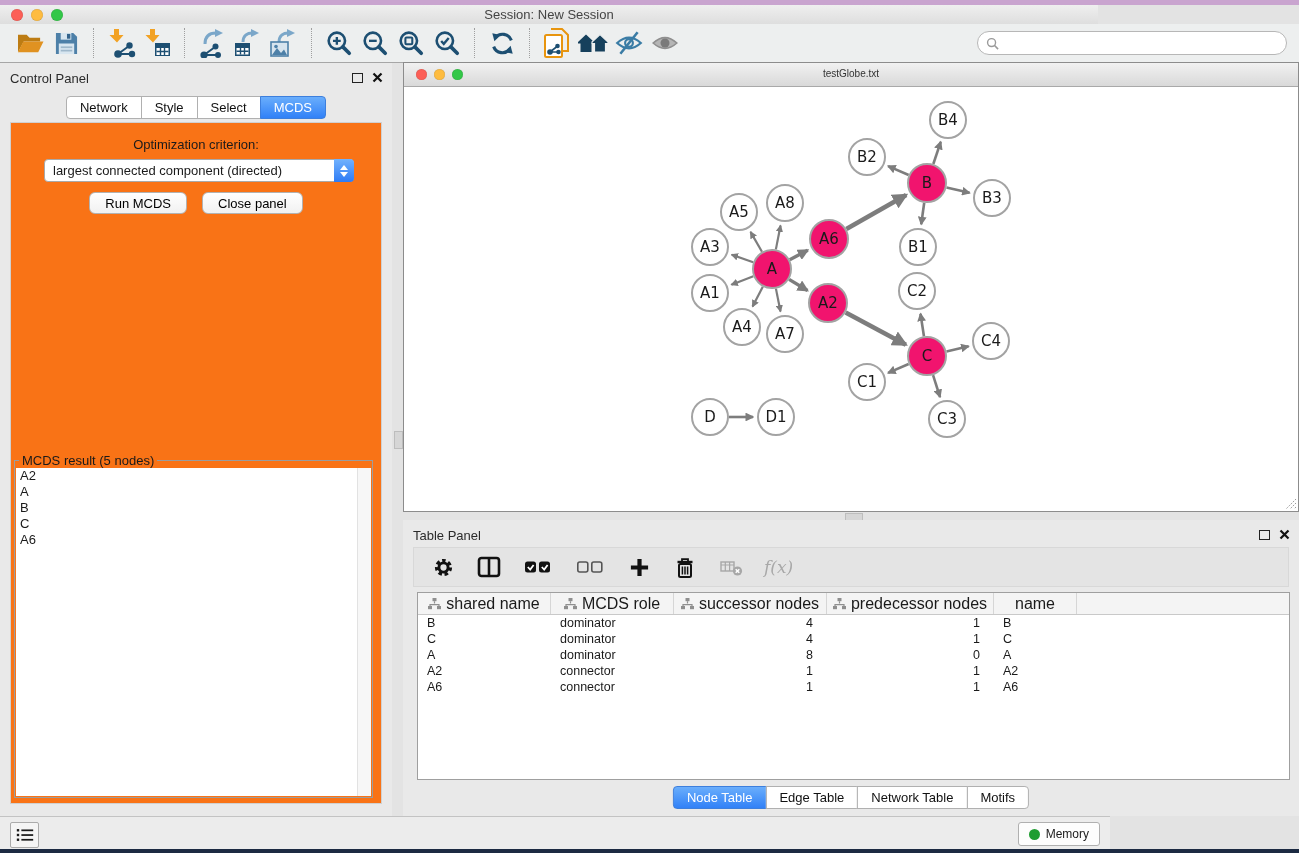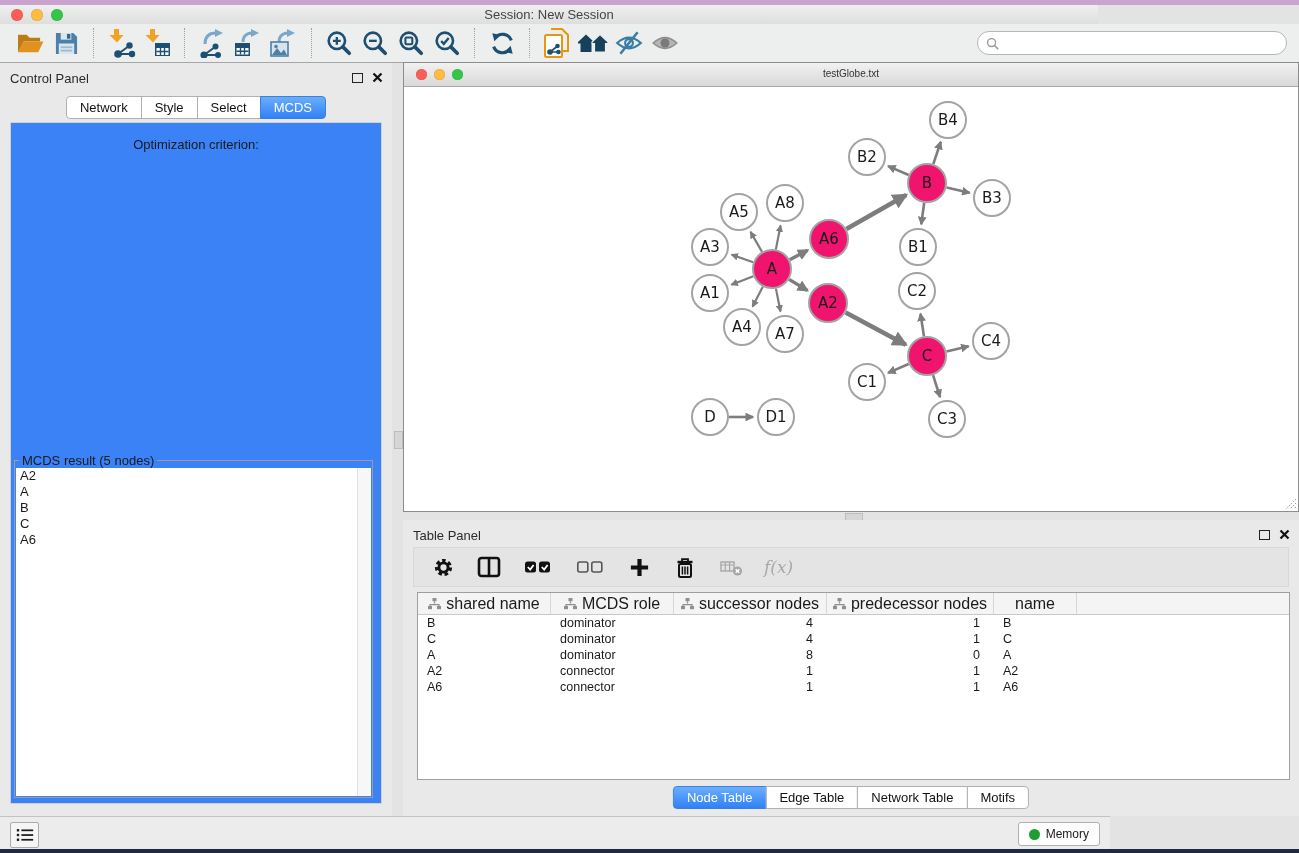--- a/index.html
+++ b/index.html
@@ -23,21 +23,21 @@
   
   .control-panel{left:0;top:63px;width:392px;height:753px;background:#e9e9e9;}
   .panel-title{font-size:13px;color:#2b2b2b;position:absolute;left:10px;top:8px;}
   .panel-btns{position:absolute;right:9px;top:9px;display:flex;gap:9px;align-items:center;}
   .float-box{width:9px;height:8px;border:1.5px solid #222;display:inline-block;}
   .tabs-row{position:absolute;left:0;top:33px;width:100%;display:flex;justify-content:center;}
   .tab{font-size:13px;padding:3px 13px;background:#fff;border:1px solid #b0b0b0;margin-left:-1px;color:#111;cursor:default;}
   .tab:first-child{border-radius:4px 0 0 4px;margin-left:0;}
   .tab:last-child{border-radius:0 4px 4px 0;}
   .tab.active{background:linear-gradient(#6aaefc,#3181f7);border-color:#3d7fdd;color:#fff;}
-  .cp-body{position:absolute;left:10px;top:59px;right:10px;bottom:12px;background:#3b82f6;border:1px solid #d0d0d0;}
+  .cp-body{position:absolute;left:10px;top:59px;right:10px;bottom:12px;background:#f97316;border:1px solid #d0d0d0;}
   .opt-label{position:absolute;left:0;top:14px;width:100%;text-align:center;font-size:13px;}
   .dropdown{position:absolute;left:33px;top:36px;right:27px;height:21px;border:1px solid #a9a9a9;border-radius:4px;
             background:#fff;font-size:13px;line-height:21px;padding-left:8px;}
   .dd-stepper{position:absolute;right:-1px;top:-1px;bottom:-1px;width:20px;border-radius:0 4px 4px 0;
               background:linear-gradient(#72b2fd,#2e7bf5);display:flex;flex-direction:column;align-items:center;justify-content:center;gap:2px;}
   .cp-buttons{position:absolute;left:0;top:69px;width:100%;display:flex;justify-content:center;gap:15px;}
   .btn{height:22px;background:linear-gradient(#ffffff,#f1f1f1);border:1px solid #b2b2b2;border-radius:6px;
        font-size:13px;font-family:"Liberation Sans",sans-serif;padding:0 15px;}
   .result-box{position:absolute;left:3px;right:8px;top:330px;bottom:5px;border:1px solid #9c9c9c;margin:0;padding:0;}
   .result-box legend{font-size:13px;margin-left:4px;padding:0 3px;}
@@ -248,20 +248,35 @@
     </svg>
   </div>
   <div class="tabs-row">
     <span class="tab">Network</span>
     <span class="tab">Style</span>
     <span class="tab">Select</span>
     <span class="tab active">MCDS</span>
   </div>
   <div class="cp-body">
     <div class="opt-label">Optimization criterion:</div>
+    <div class="dropdown">
+      <span>largest connected component (directed)</span>
+      <span class="dd-stepper">
+        <svg width="8" height="5" viewBox="0 0 8 5">
+            <path d="M4 0 L8 5 H0 z" fill="#fff"></path>
+          </svg>
+        <svg width="8" height="5" viewBox="0 0 8 5">
+            <path d="M4 5 L0 0 H8 z" fill="#fff"></path>
+          </svg>
+      </span>
+    </div>
+    <div class="cp-buttons">
+      <button class="btn">Run MCDS</button>
+      <button class="btn">Close panel</button>
+    </div>
     <fieldset class="result-box">
       <legend>MCDS result (5 nodes)</legend>
       <div class="result-list" id="result-list">
         <div class="scroll-track"></div>
       <div class="list-item">A2</div>
           <div class="list-item">A</div>
           <div class="list-item">B</div>
           <div class="list-item">C</div>
           <div class="list-item">A6</div>
         </div>

